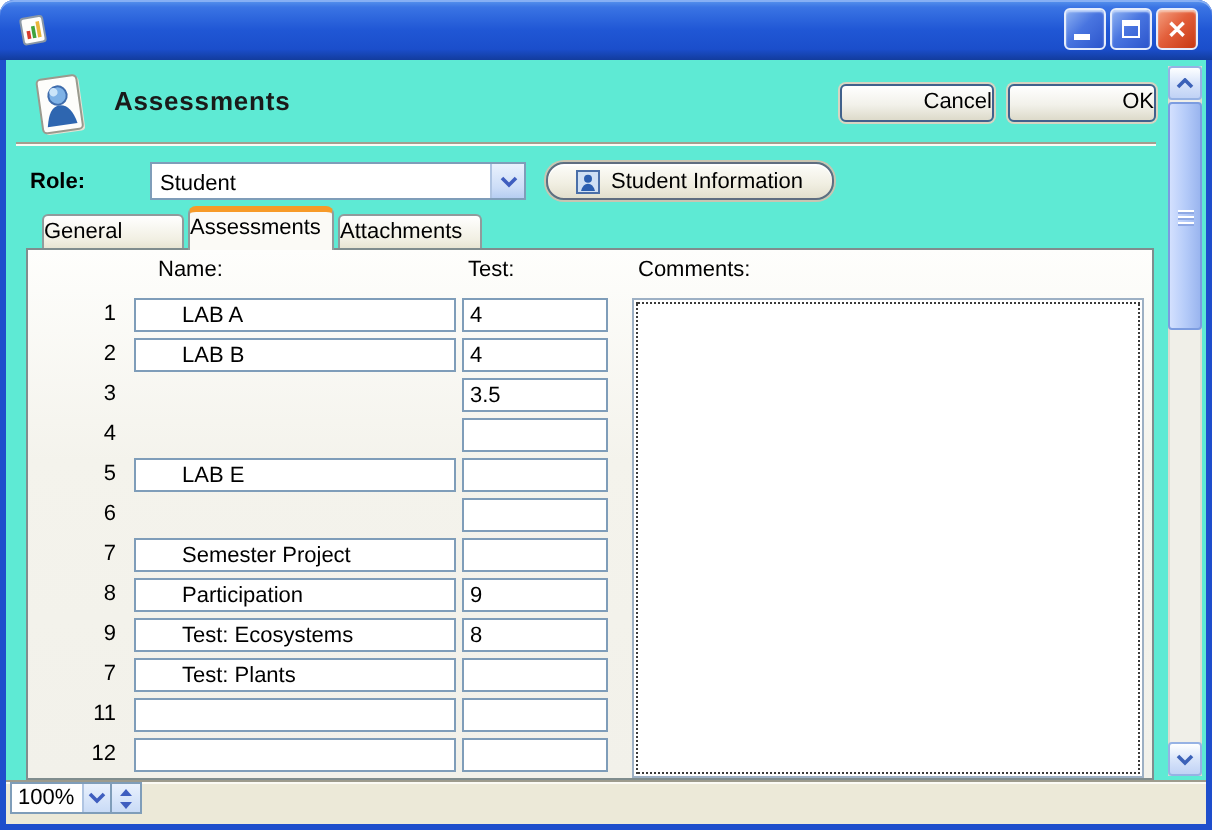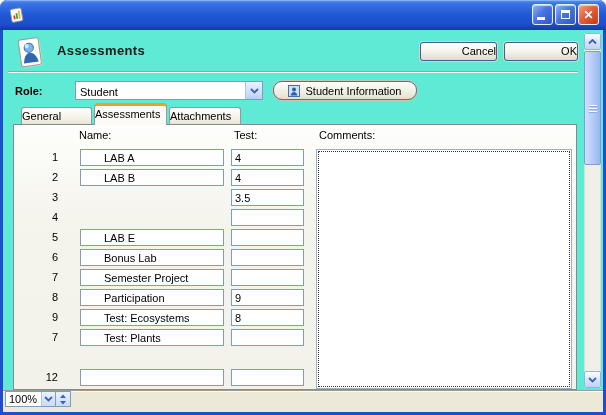--- a/index.html
+++ b/index.html
@@ -69,21 +69,21 @@
   
   .panel { position:absolute; left:10px; top:94px; width:564px; height:266px;
     border:1px solid #808D8E; z-index:2;
     background:linear-gradient(180deg,#FEFEFC 0%,#F4F3EC 40%,#F2F1EA 100%); }
   .col-hdr { position:absolute; top:4px; font-size:11px; }
   .hdr-name { left:65px; } .hdr-mark { left:220px; } .hdr-comments { left:305px; }
   .assess-row { position:absolute; left:0; width:310px; height:17px; }
   .row-num { position:absolute; left:10px; top:2px; width:34px; text-align:right; }
   .inp { position:absolute; height:17px; border:1px solid #7F9DB9; background:#fff; padding:0 3px;
     font-family:"Liberation Sans",sans-serif; font-size:11px; color:#000; }
-  .inp-name { left:66px; top:0; width:144px;padding-left:23px; }
+  .inp-name { left:53px; top:0; width:161px;padding-left:23px; }
   .inp-mark { left:217px; top:0; width:73px; }
   .comments-wrap { position:absolute; left:302px; top:24px; width:256px; height:240px;
     border:1px solid #9DB0C4; background:#fff; padding:1px; }
   .comments-area { width:100%; height:100%; border:1px dotted #3A3A3A; background:#fff; resize:none;
     font-family:"Liberation Sans",sans-serif; font-size:11px; outline:none; }
 
   
   .vscroll { position:absolute; left:581px; top:3px; width:17px; height:355px; background:#F0EFE8;
     box-shadow:inset 1px 0 0 #DEDCD0, inset -1px 0 0 #DEDCD0; }
   .sb-btn { position:absolute; left:0; width:17px; height:17px; border:1px solid #96B2E4; border-radius:2px;
@@ -196,41 +196,45 @@
         <span class="row-num">4</span>
         <input class="inp inp-mark" value="" style="">
       </div>
       <div class="assess-row" style="top:104px">
         <span class="row-num">5</span>
         <input class="inp inp-name" value="LAB E" style="">
         <input class="inp inp-mark" value="" style="">
       </div>
       <div class="assess-row" style="top:124px">
         <span class="row-num">6</span>
-        <input class="inp inp-name" value="Bonus Lab" style="">
         <input class="inp inp-mark" value="" style="">
       </div>
       <div class="assess-row" style="top:144px">
         <span class="row-num">7</span>
         <input class="inp inp-name" value="Semester Project" style="">
         <input class="inp inp-mark" value="" style="">
       </div>
       <div class="assess-row" style="top:164px">
         <span class="row-num">8</span>
         <input class="inp inp-name" value="Participation" style="">
         <input class="inp inp-mark" value="9" style="">
       </div>
       <div class="assess-row" style="top:184px">
         <span class="row-num">9</span>
         <input class="inp inp-name" value="Test: Ecosystems" style="">
         <input class="inp inp-mark" value="8" style="">
       </div>
       <div class="assess-row" style="top:204px">
         <span class="row-num">7</span>
         <input class="inp inp-name" value="Test: Plants" style="">
+        <input class="inp inp-mark" value="" style="">
+      </div>
+      <div class="assess-row" style="top:224px">
+        <span class="row-num">11</span>
+        <input class="inp inp-name" value="" style="">
         <input class="inp inp-mark" value="" style="">
       </div>
       <div class="assess-row" style="top:244px">
         <span class="row-num">12</span>
         <input class="inp inp-name" value="" style="">
         <input class="inp inp-mark" value="" style="">
       </div>
 
       <div class="comments-wrap">
         <textarea class="comments-area" style=""></textarea>

